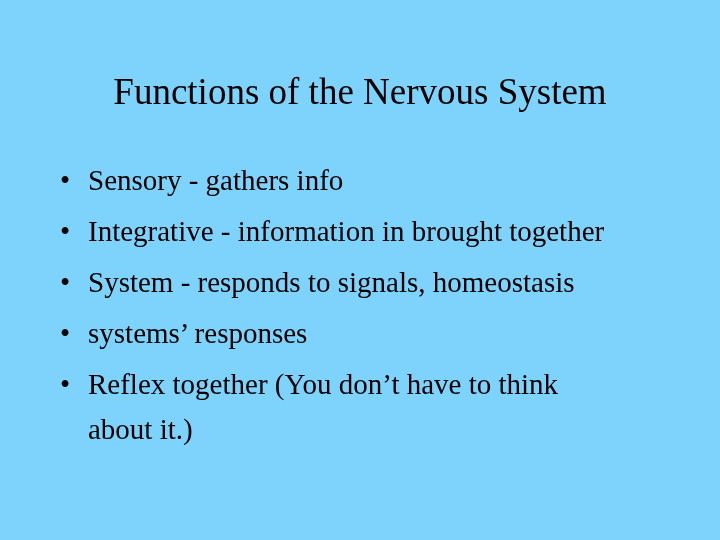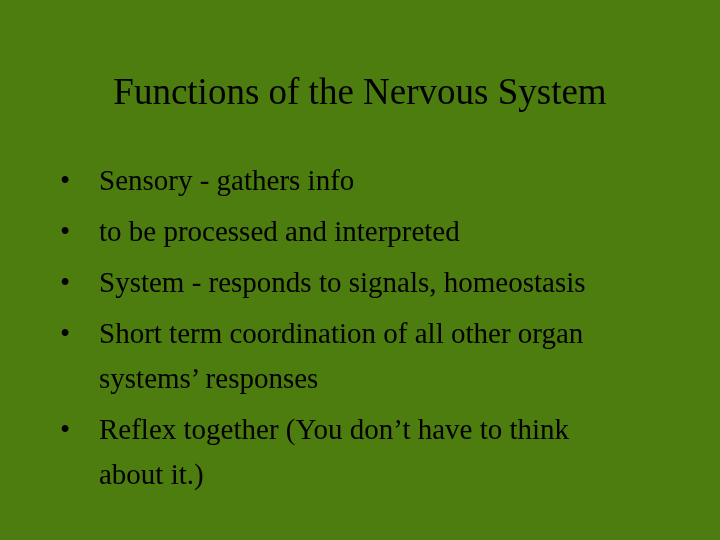--- a/index.html
+++ b/index.html
@@ -13,21 +13,21 @@
     background: #ffffff;
     overflow: hidden;
     font-family: "Liberation Serif", "DejaVu Serif", serif;
     color: #000000;
     -webkit-font-smoothing: none;
   }
   .slide {
     position: relative;
     width: 720px;
     height: 540px;
-    background: #4d7c0f;
+    background: #7dd3fc;
     box-sizing: border-box;
   }
   .slide-title {
     position: absolute;
     left: 36px;
     top: 70px;
     width: 648px;
     text-align: center;
     font-size: 37px;
     line-height: 44px;
@@ -61,21 +61,20 @@
     top: 0;
     width: 14px;
     font-size: 29px;
     line-height: 45px;
     text-align: left;
     color: #000000;
   }
   .bullet-line {
     display: block;
     white-space: nowrap;
-    margin-left: 11px;
   }
   .bullet-line + .bullet-line {
     line-height: 45px;
   }
 </style>
 </head>
 <body>
 
 <div class="slide">
 
@@ -83,31 +82,30 @@
 
   <ul class="body-list">
 
     <li class="bullet-item">
       <span class="bullet-marker">•</span>
       <span class="bullet-line">Sensory - gathers info</span>
     </li>
 
     <li class="bullet-item">
       <span class="bullet-marker">•</span>
-      <span class="bullet-line">to be processed and interpreted</span>
+      <span class="bullet-line">Integrative - information in brought together</span>
     </li>
 
     <li class="bullet-item">
       <span class="bullet-marker">•</span>
       <span class="bullet-line">System - responds to signals, homeostasis</span>
     </li>
 
     <li class="bullet-item">
       <span class="bullet-marker">•</span>
-      <span class="bullet-line">Short term coordination of all other organ</span>
       <span class="bullet-line">systems’ responses</span>
     </li>
 
     <li class="bullet-item">
       <span class="bullet-marker">•</span>
       <span class="bullet-line">Reflex together (You don’t have to think</span>
       <span class="bullet-line">about it.)</span>
     </li>
 
   </ul>

